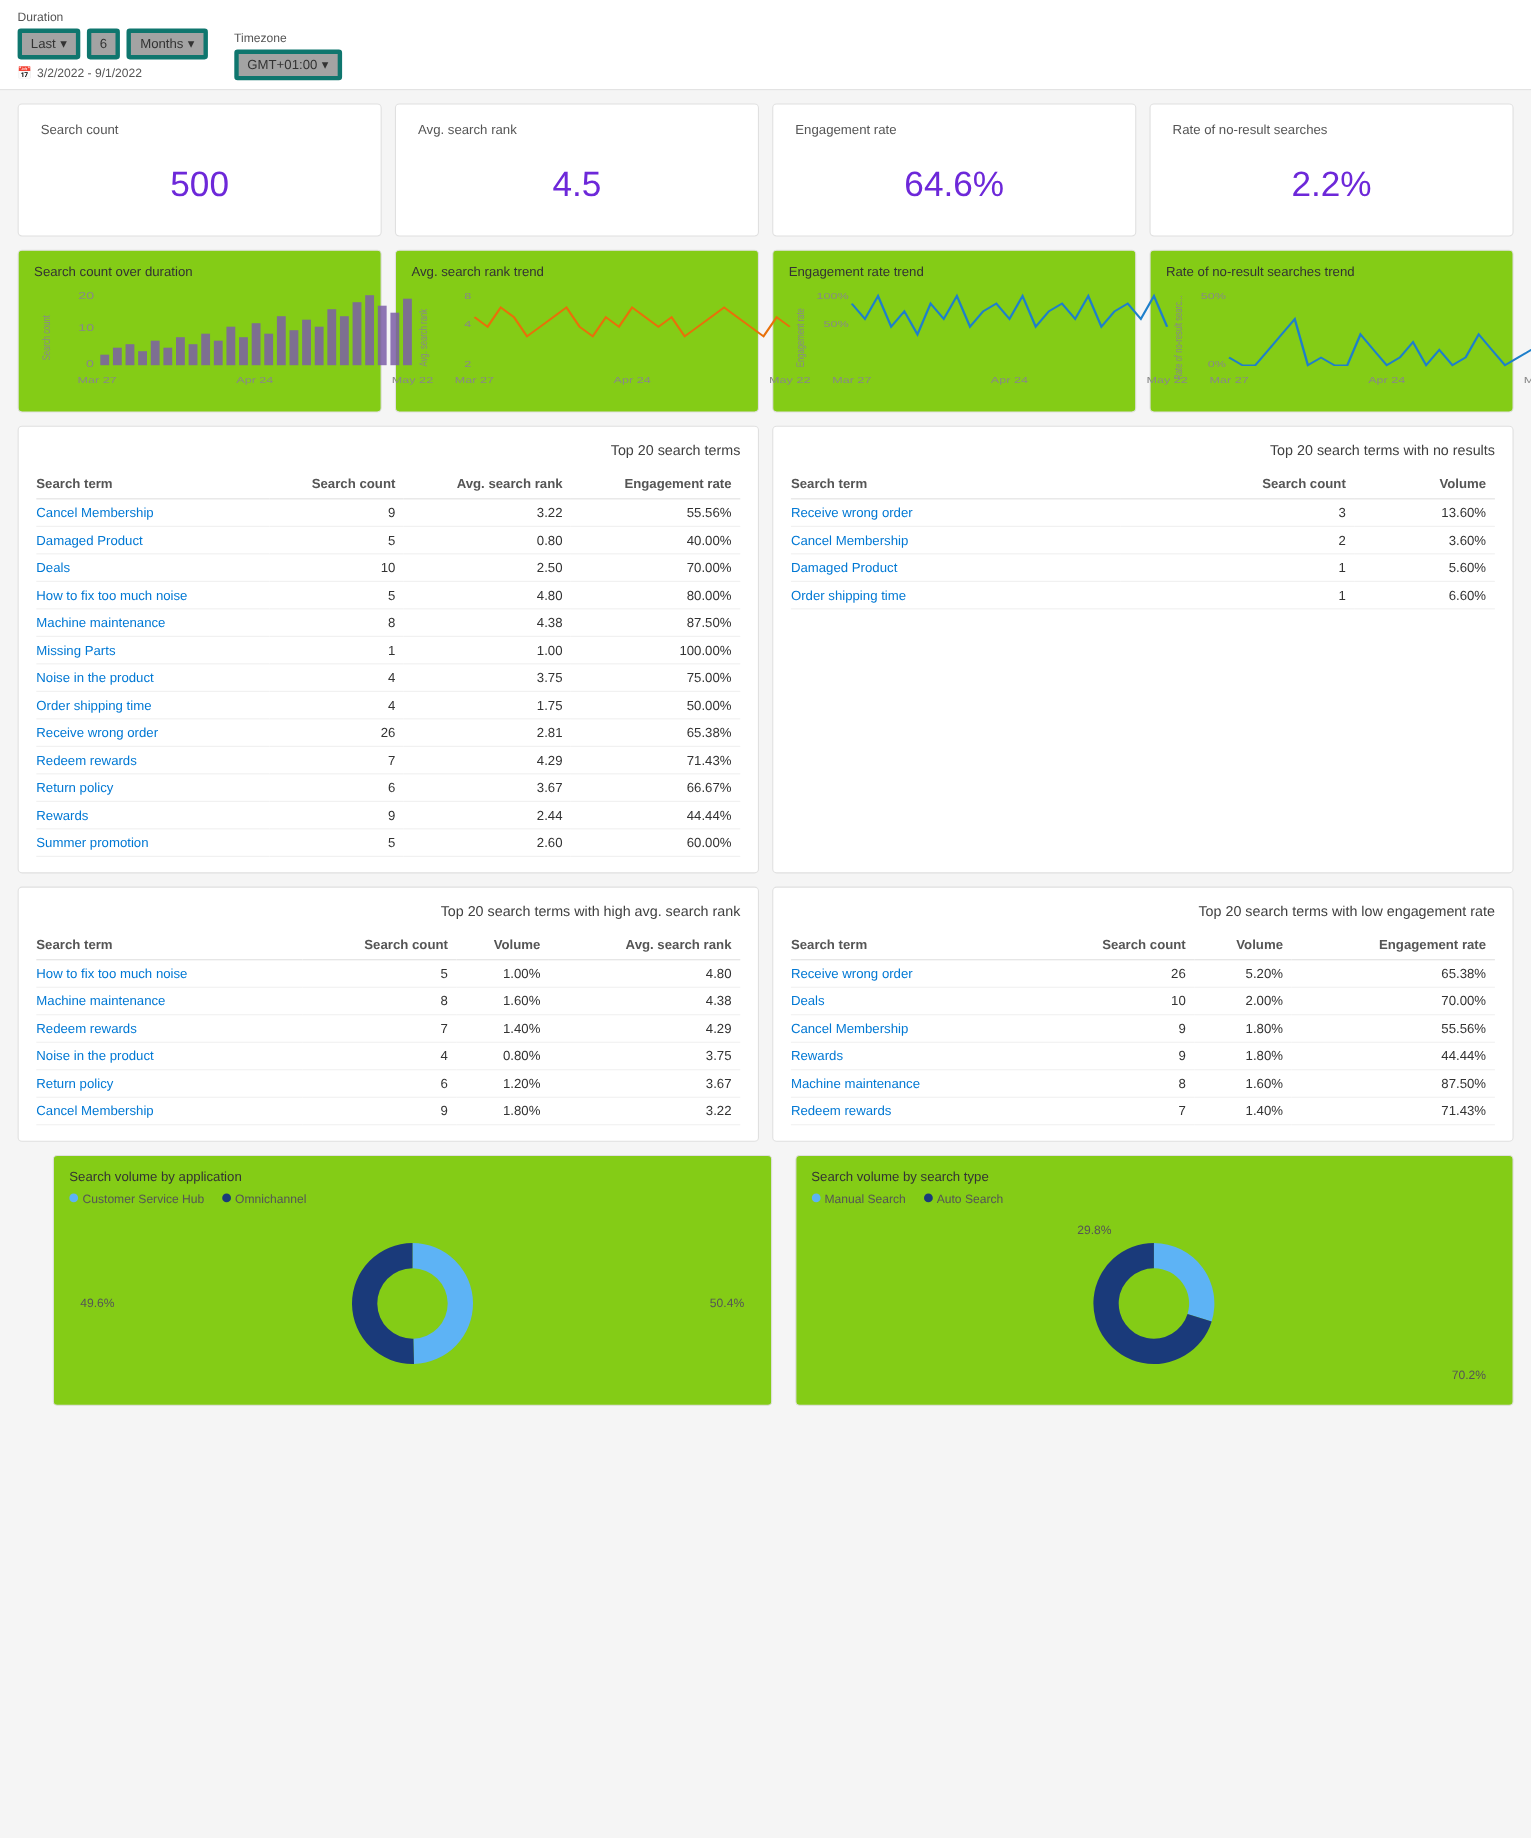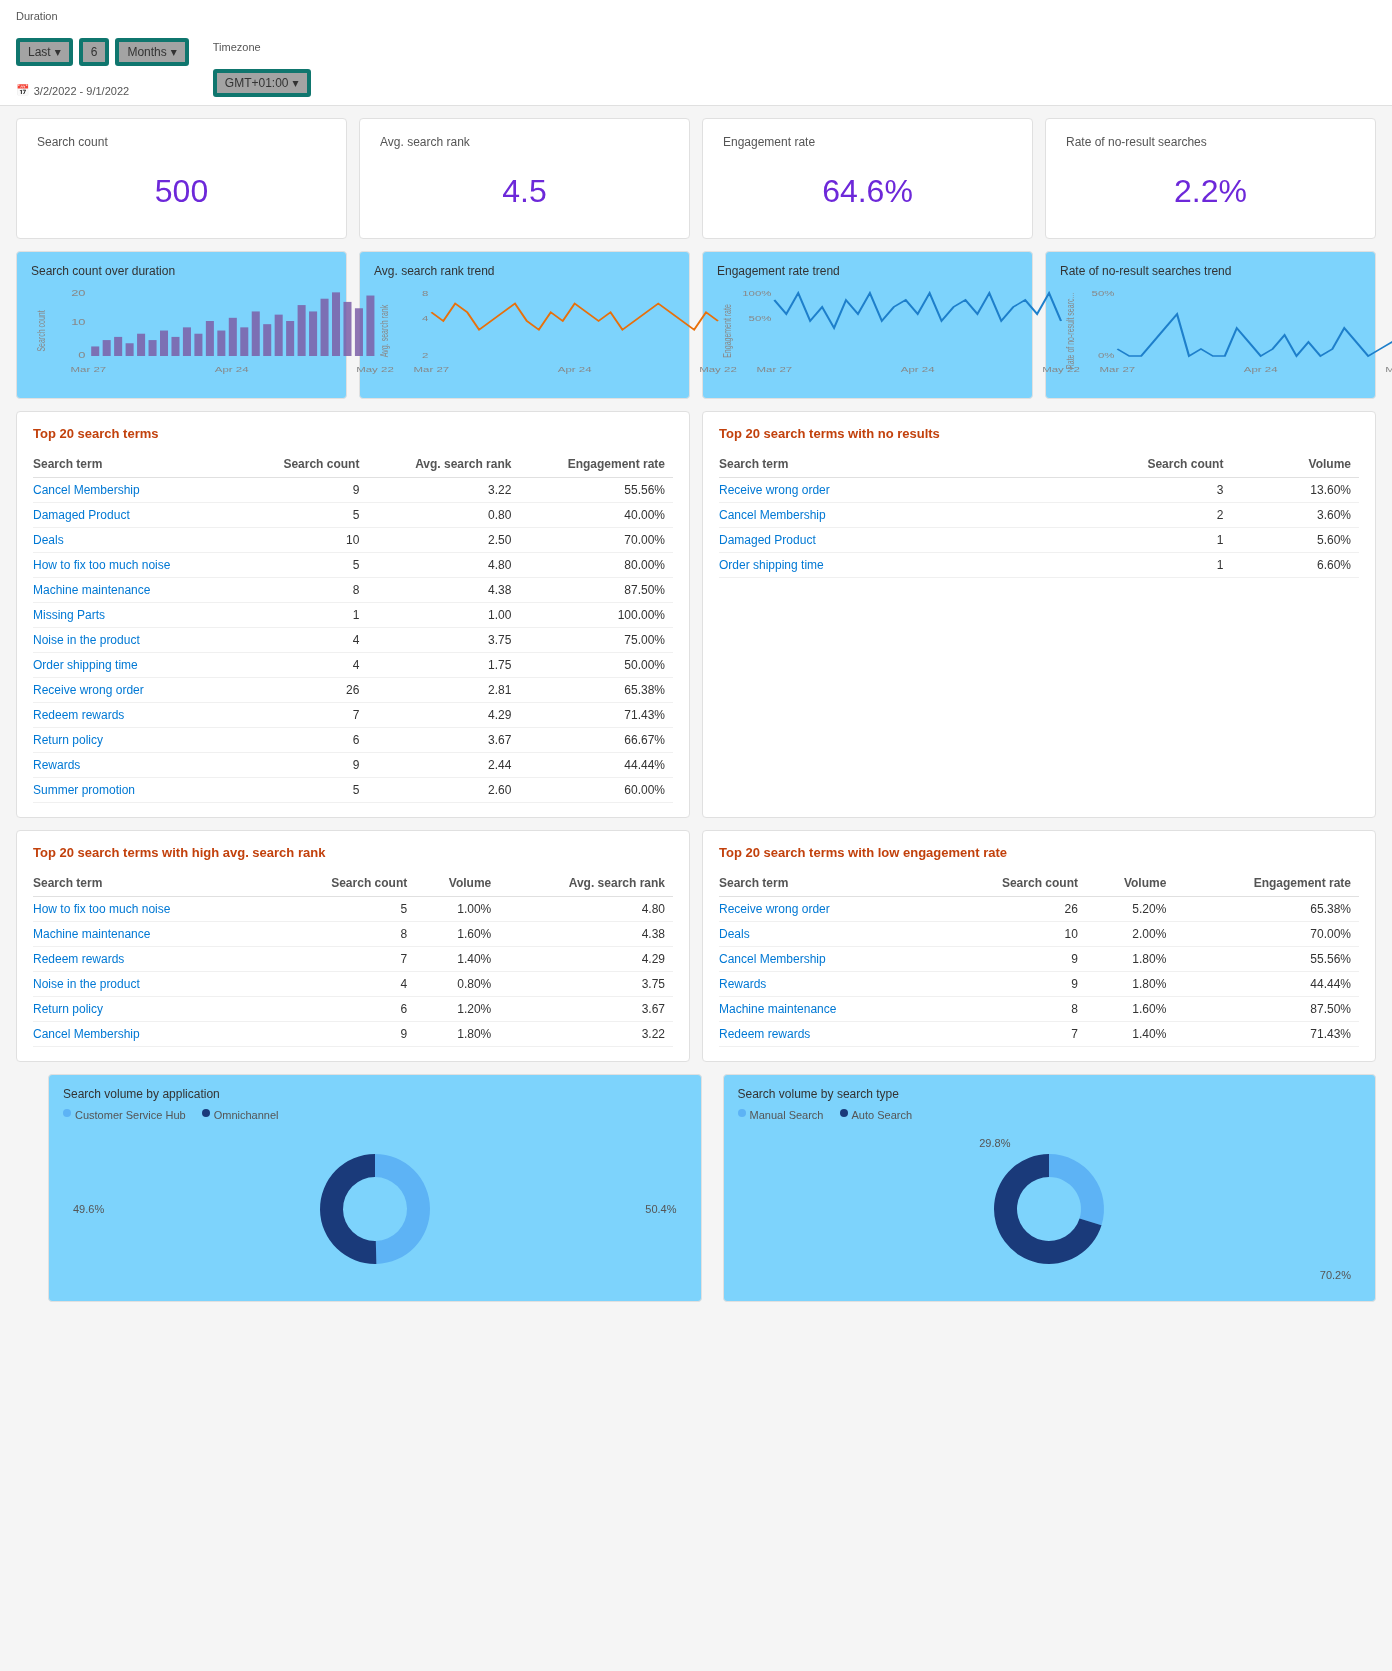--- a/index.html
+++ b/index.html
@@ -6,21 +6,21 @@
     body { font-family: 'Segoe UI', Arial, sans-serif; font-size: 13px; background: #f5f5f5; color: #333; }
     
     .top-bar {
       background: #fff;
       padding: 10px 16px 8px;
       border-bottom: 1px solid #e0e0e0;
       display: flex;
       align-items: flex-end;
       gap: 24px;
     }
-    .top-bar-group { display: flex; flex-direction: column; gap: 16px; }
+    .top-bar-group { display: flex; flex-direction: column; gap: 4px; }
     .top-bar-label { font-size: 11px; color: #555; }
     .top-bar-controls { display: flex; align-items: center; gap: 6px; }
     .select-box {
       border: 4px solid #0f766e;
       border-radius: 3px;
       padding: 3px 8px;
       font-size: 12px;
       background: #a3a3a3;
       cursor: pointer;
       display: flex; align-items: center; gap: 4px;
@@ -44,41 +44,41 @@
     .metric-title { font-size: 12px; color: #555; margin-bottom: 12px; }
     .metric-value { font-size: 32px; font-weight: 300; color: #6d28d9; text-align: center; padding: 12px 0; }
     
     .charts-row {
       display: grid;
       grid-template-columns: repeat(4, 1fr);
       gap: 12px;
       margin-bottom: 12px;
     }
     .chart-card {
-      background: #7dd3fc;
+      background: #84cc16;
       border: 1px solid #e0e0e0;
       border-radius: 4px;
       padding: 12px 14px;
     }
     .chart-title { font-size: 12px; color: #333; margin-bottom: 8px; }
     .chart-area { width: 100%; height: 100px; position: relative; }
     
     .tables-row {
       display: grid;
       grid-template-columns: 1fr 1fr;
       gap: 12px;
       margin-bottom: 12px;
     }
     .table-card {
       background: #fff;
       border: 1px solid #e0e0e0;
       border-radius: 4px;
       padding: 14px 16px;
     }
-    .table-title { font-size: 13px; font-weight: 700; color: #c2410c; margin-bottom: 10px; }
+    .table-title { font-size: 13px; font-weight: 400; color: #404040; margin-bottom: 10px; text-align: right; }
     .data-table { width: 100%; border-collapse: collapse; font-size: 12px; }
     .data-table th {
       text-align: left;
       padding: 6px 8px 6px 0;
       color: #555;
       font-weight: 600;
       border-bottom: 1px solid #e0e0e0;
       white-space: nowrap;
       margin-left: 28px;
     }

